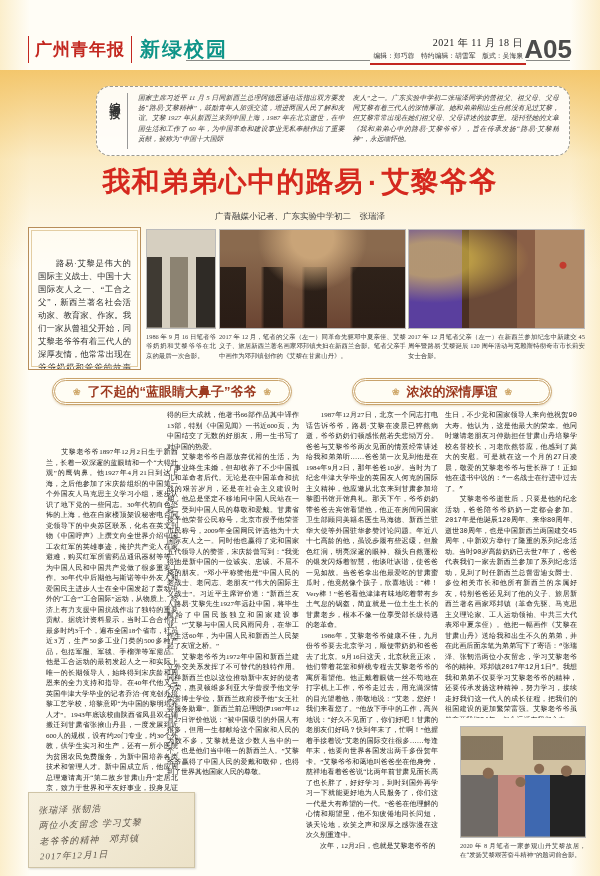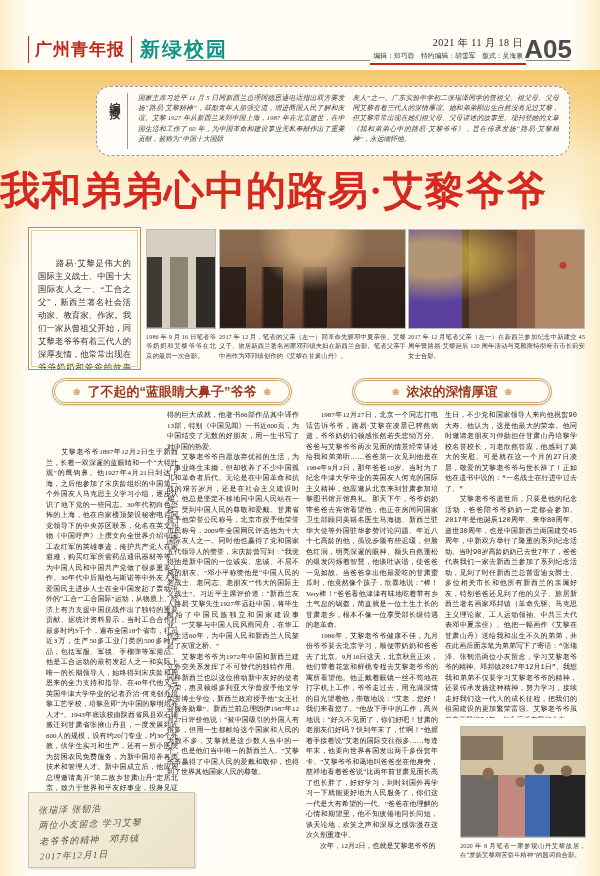--- a/index.html
+++ b/index.html
@@ -36,23 +36,23 @@
     display:flex; align-items:stretch; padding:6px 10px; gap:8px;
   }
   .en-label {
     writing-mode:vertical-rl; text-orientation:upright; font-weight:bold; font-size:11px;
     color:#333; border-right:1px solid #999; padding-right:5px; margin-right:2px;
     letter-spacing:3px; display:flex; align-items:center;
   }
   .en-col { flex:1; font-size:6.8px; line-height:1.5; color:#3a3a3a; font-style:italic; text-align:justify; overflow:hidden; }
   
   .headline {
-    position:absolute; left:0; right:0; top:163px; text-align:left;
-    font-family:Liberation Serif, serif; font-weight:bold;
-    font-size:40px; color:#d5281e; letter-spacing:1px;
+    position:absolute; left:0; right:0; top:163px; text-align:center;
+    font-family:Liberation Mono, monospace; font-weight:bold;
+    font-size:28px; color:#d5281e; letter-spacing:1px;
   }
   .byline { position:absolute; left:0; right:0; top:211px; text-align:center; font-size:8.5px; color:#3c3c3c; }
   
   .intro-box {
     position:absolute; left:28px; top:227px; width:113px; height:143px;
     border:1px solid #b78d5a; outline:1px solid #e3cda3; outline-offset:-4px;
     padding:29px 9px; font-size:8.4px; line-height:1.55; color:#2e2e2e; text-align:justify;
     background:rgba(255,253,246,.6); overflow:hidden;
   }
   figure { position:absolute; }
@@ -118,20 +118,21 @@
     <div class="page-no">A05</div>
   </header>
 
   <section class="editor-note">
     <div class="en-label">编者按</div>
     <div class="en-col">国家主席习近平 11 月 5 日同新西兰总理阿德恩通电话指出双方要发扬“路易·艾黎精神”，鼓励青年人加强交流，增进两国人民了解和友谊。艾黎 1927 年从新西兰来到中国上海，1987 年在北京逝世，在中国生活和工作了 60 年，为中国革命和建设事业无私奉献作出了重要贡献，被称为“中国十大国际</div>
     <div class="en-col">友人”之一。广东实验中学初二张瑞泽同学的曾祖父、祖父母、父母同艾黎有着三代人的深情厚谊。她和弟弟刚出生自然没有见过艾黎，但艾黎常常出现在她们祖父母、父母讲述的故事里。现刊登她的文章《我和弟弟心中的路易·艾黎爷爷》，旨在传承发扬“路易·艾黎精神”，永远缅怀他。</div>
   </section>
 
   <h1 class="headline">我和弟弟心中的路易·艾黎爷爷</h1>
+  <div class="byline">广青融媒小记者、广东实验中学初二　张瑞泽</div>
 
   <aside class="intro-box">　　路易·艾黎是伟大的国际主义战士、中国十大国际友人之一、“工合之父”，新西兰著名社会活动家、教育家、作家。我们一家从曾祖父开始，同艾黎老爷爷有着三代人的深厚友情，他常常出现在爷爷奶奶和爸爸的故事里……</aside>
 
   <figure class="f1">
     <div class="ph"></div>
     <figcaption>1986 年 9 月 16 日笔者爷爷奶奶和艾黎爷爷在北京的最后一次合影。</figcaption>
   </figure>
   <figure class="f2">
     <div class="ph"></div>
     <figcaption>2017 年 12 月，笔者的父亲（左一）同革命先驱邓中夏亲侄、艾黎义子、旅居新西兰著名画家邓邦镇夫妇在新西兰合影。笔者父亲手中画作为邓邦镇创作的《艾黎在甘肃山丹》。</figcaption>

